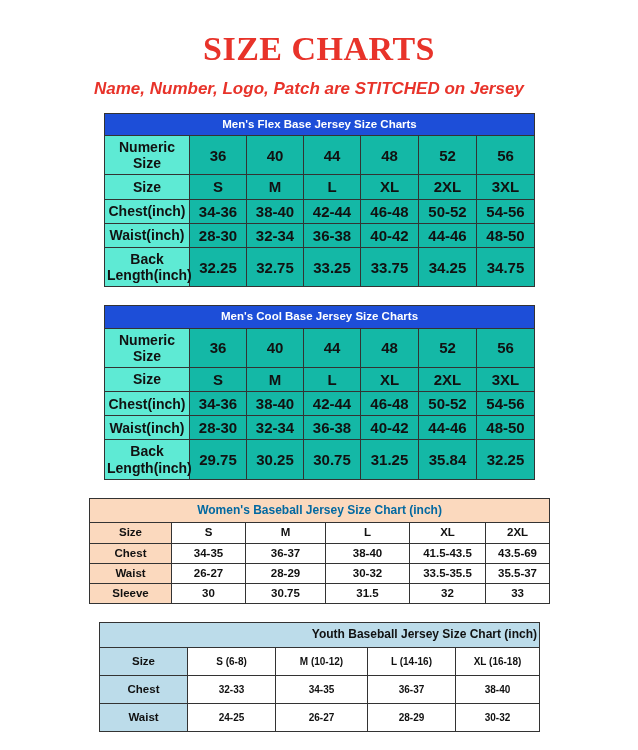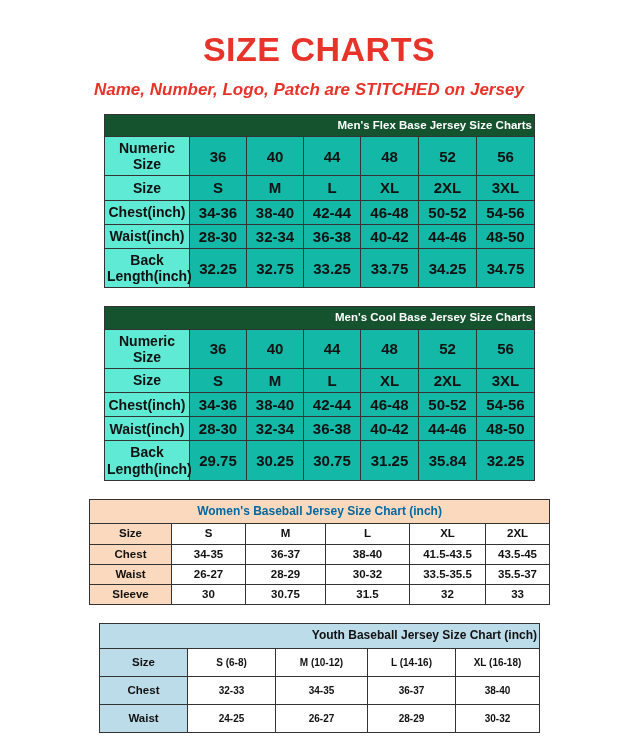--- a/index.html
+++ b/index.html
@@ -20,21 +20,21 @@
     height: 750px;
     box-sizing: border-box;
     padding: 30px 0 0 0;
   }
   .title {
     text-align: center;
     color: #e8332a;
     font-weight: bold;
     font-size: 34px;
     letter-spacing: 0.5px;
-    font-family: Liberation Sans, sans-serif;
+    font-family: Liberation Serif, serif;
     margin: 0 0 10px 0;
   }
   .subtitle {
     color: #e8332a;
     font-weight: bold;
     font-style: italic;
     font-size: 17px;
     line-height: 1.35;
     padding-left: 94px;
     padding-right: 40px;
@@ -52,26 +52,25 @@
     border: 1px solid #333;
     text-align: center;
     vertical-align: middle;
     padding: 3px 2px;
     font-weight: bold;
     line-height: 1.15;
   }
   
   .t-orange { width: 430px; }
   .t-orange .caption {
-    background: #14532d;
+    background: #1d4ed8;
     color: #ffffff;
     font-size: 11.5px;
     font-weight: bold;
     padding: 4px 2px;
-    text-align: right;
   }
   .t-orange .rowhead {
     background: #5eead4;
     color: #111;
     font-size: 14px;
     text-align: center;
   }
   .t-orange td.val {
     background: #14b8a6;
     font-size: 15px;
@@ -273,21 +272,21 @@
         <td class="val">L</td>
         <td class="val">XL</td>
         <td class="val">2XL</td>
       </tr>
       <tr>
         <td class="rowhead">Chest</td>
         <td class="val">34-35</td>
         <td class="val">36-37</td>
         <td class="val">38-40</td>
         <td class="val">41.5-43.5</td>
-        <td class="val">43.5-45</td>
+        <td class="val">43.5-69</td>
       </tr>
       <tr>
         <td class="rowhead">Waist</td>
         <td class="val">26-27</td>
         <td class="val">28-29</td>
         <td class="val">30-32</td>
         <td class="val">33.5-35.5</td>
         <td class="val">35.5-37</td>
       </tr>
       <tr>

